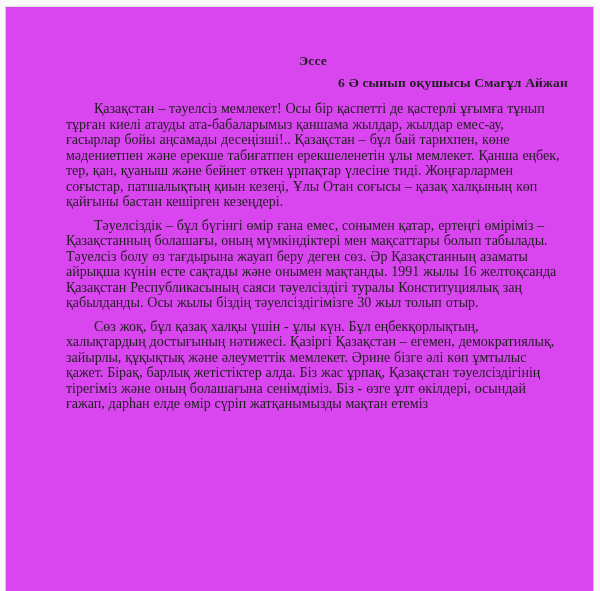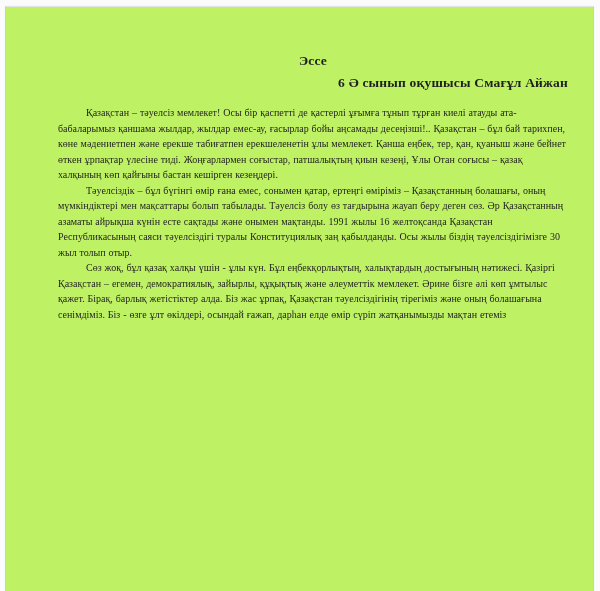--- a/index.html
+++ b/index.html
@@ -17,21 +17,21 @@
       width: 600px;
       height: 591px;
       background: #fbfbfb;
     }
     .page {
       position: absolute;
       top: 6px;
       left: 5px;
       right: 6px;
       bottom: 0;
-      background: #bef264;
+      background: #d946ef;
       border-left: 1px solid #cdcdcd;
       border-right: 1px solid #cdcdcd;
       border-top: 1px solid #e3e3e3;
       box-shadow: 0 0 2px rgba(0,0,0,0.04);
     }
     .content {
       padding: 43px 25px 0 52px;
       color: #1f1f1f;
     }
     .doc-title,
@@ -40,26 +40,26 @@
       font-size: 13.5px;
       line-height: 21.5px;
       text-align: center;
       letter-spacing: 0.2px;
     }
     .doc-author {
       font-weight: bold;
       font-size: 13.5px;
       line-height: 21.5px;
       text-align: right;
-      margin-bottom: 12px;
+      margin-bottom: 3px;
       letter-spacing: 0.2px;
     }
     .para {
-      margin: 0;
-      font-size: 10px;
+      margin: 8px;
+      font-size: 14px;
       line-height: 15.5px;
       text-indent: 28px;
       text-align: left;
       word-spacing: 0.4px;
     }
   </style>
 </head>
 <body>
 
 <div class="viewport">

